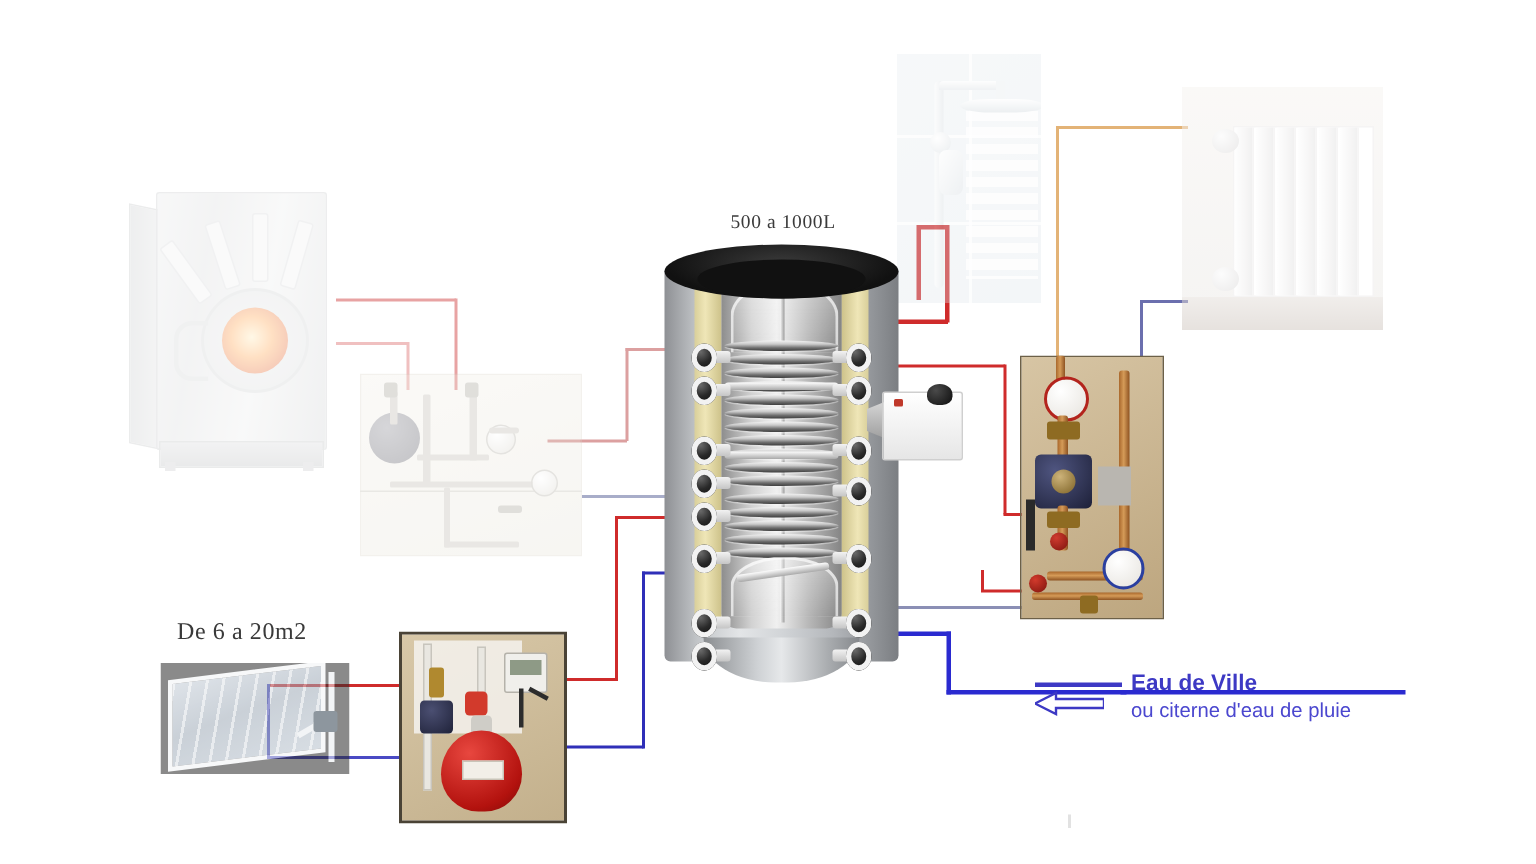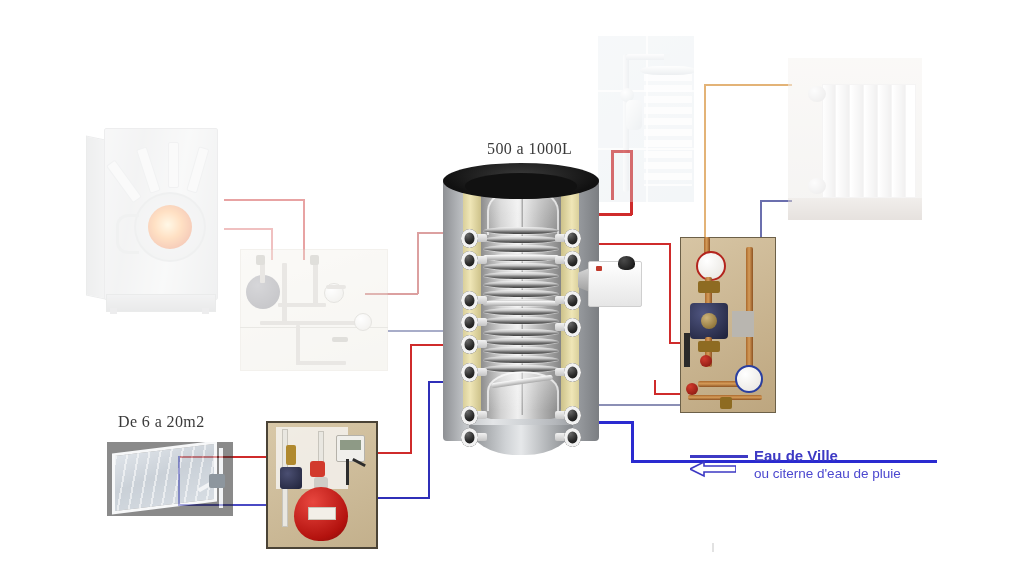--- a/index.html
+++ b/index.html
@@ -3,21 +3,21 @@
 <meta charset="utf-8">
 <title>Schema Hydraulique</title>
 <style>
   html,body{margin:0;padding:0;background:#ffffff;}
   #canvas{
     position:relative;width:1024px;height:576px;background:#ffffff;
     font-family:"Liberation Serif", serif;overflow:hidden;
   }
   .lbl{position:absolute;white-space:nowrap;}
   #tank-label{
-    left:487px;top:140px;font-size:16px;color:#3a3a3a;
+    left:487px;top:140px;font-size:13px;color:#3a3a3a;
     font-family:"Liberation Serif", serif;letter-spacing:.4px;
   }
   #solar-label{
     left:118px;top:413px;font-size:16px;color:#3a3a3a;
     font-family:"Liberation Serif", serif;letter-spacing:.4px;
   }
   #mains-label{
     left:754px;top:447px;font-size:15px;color:#3d39c4;font-weight:bold;
     font-family:"Liberation Sans", sans-serif;
   }

